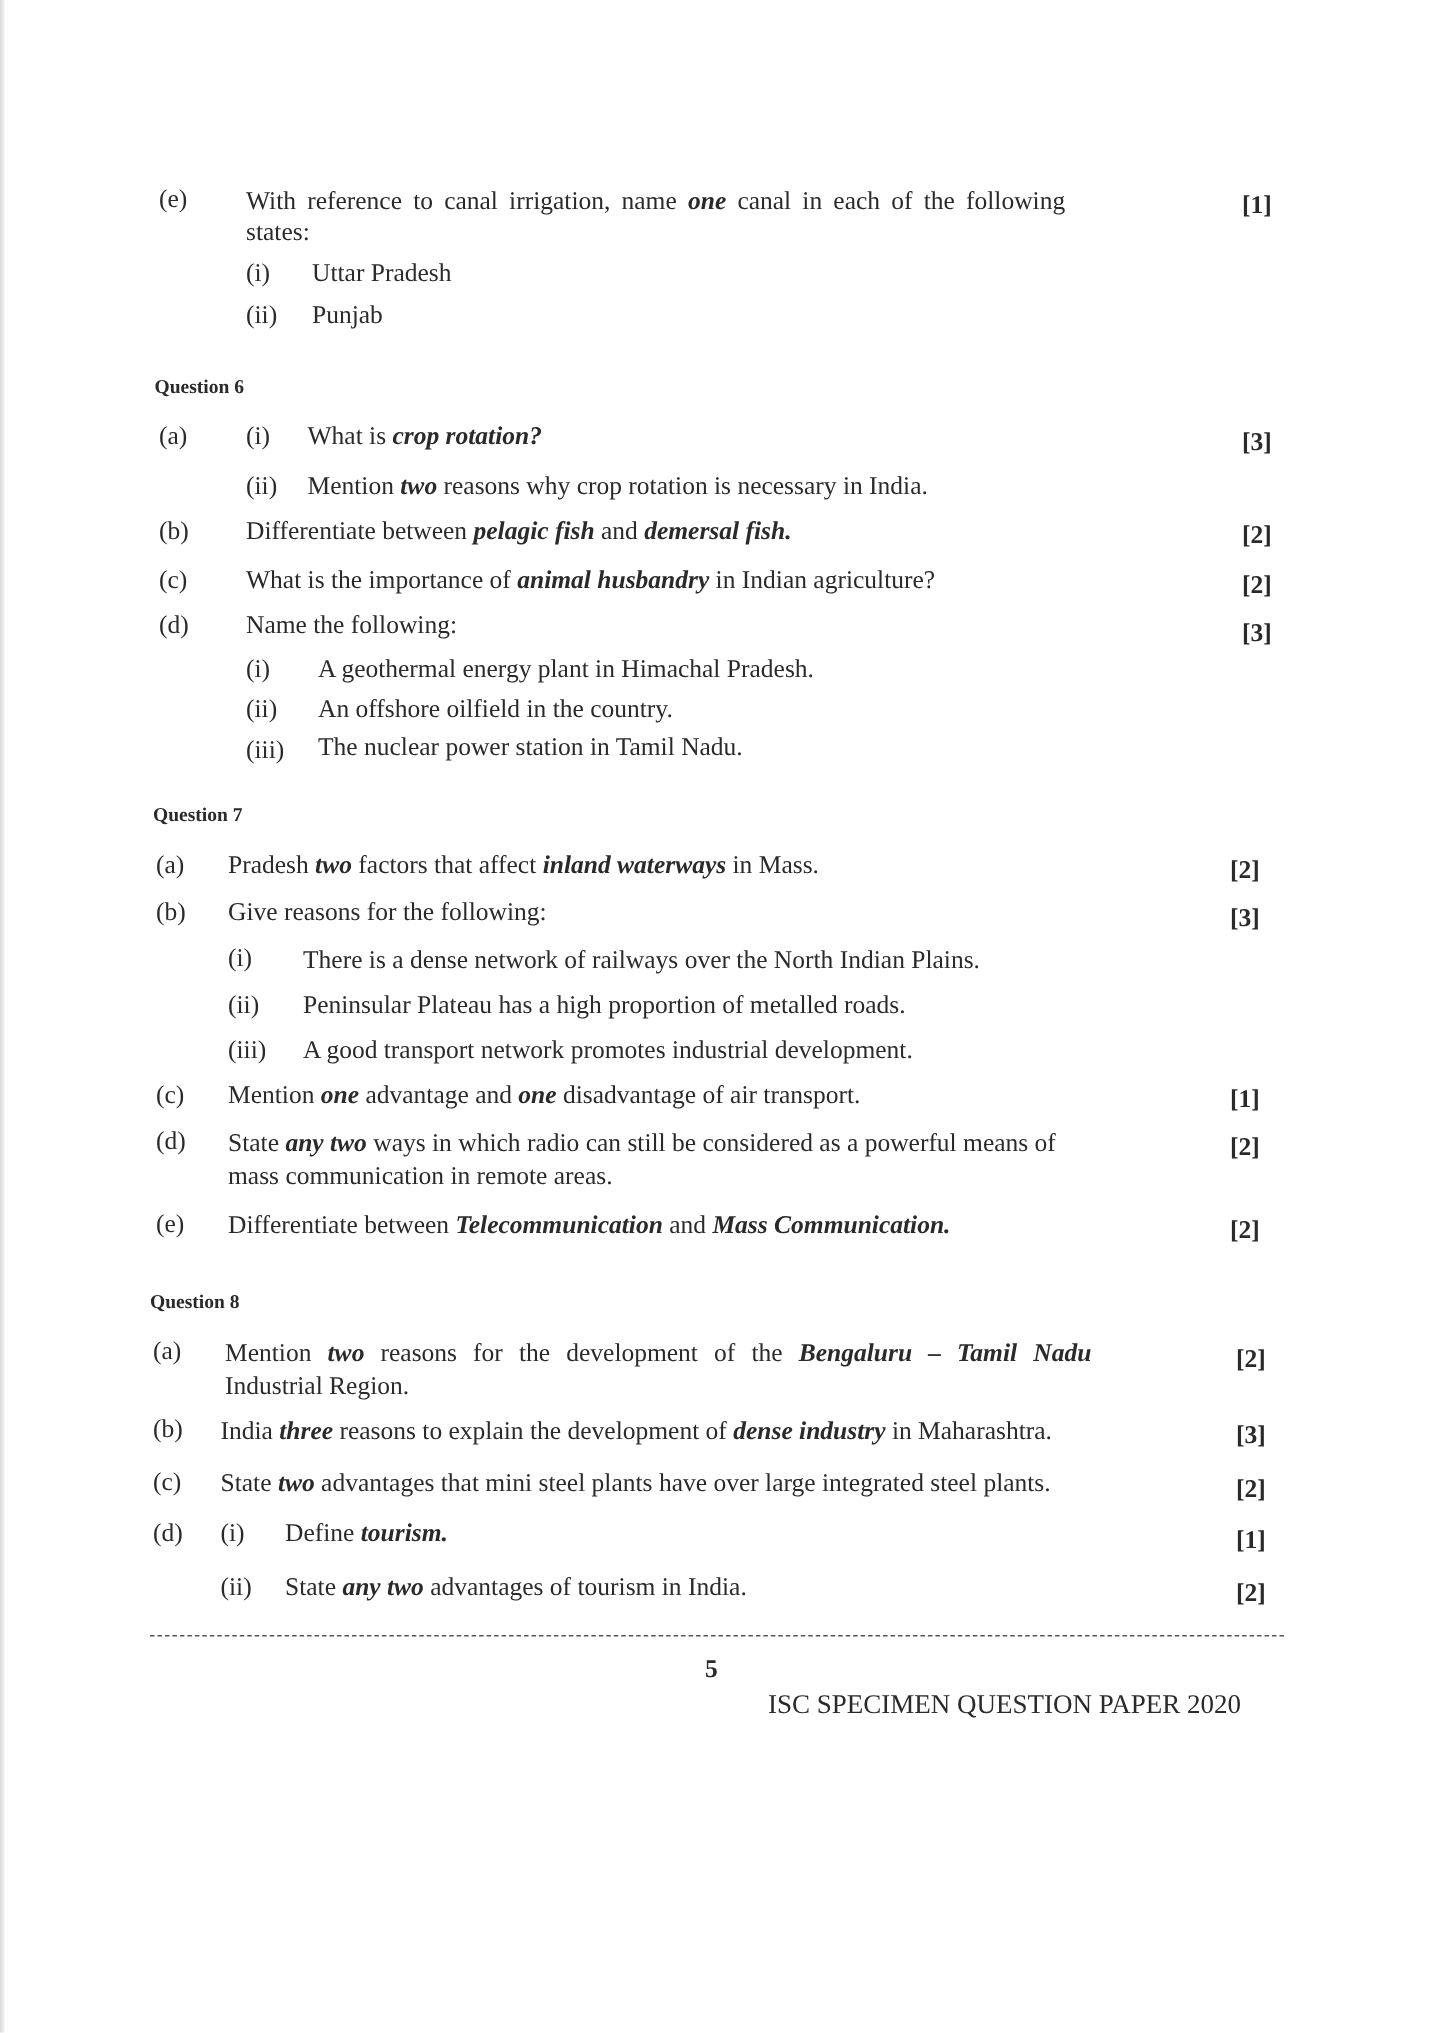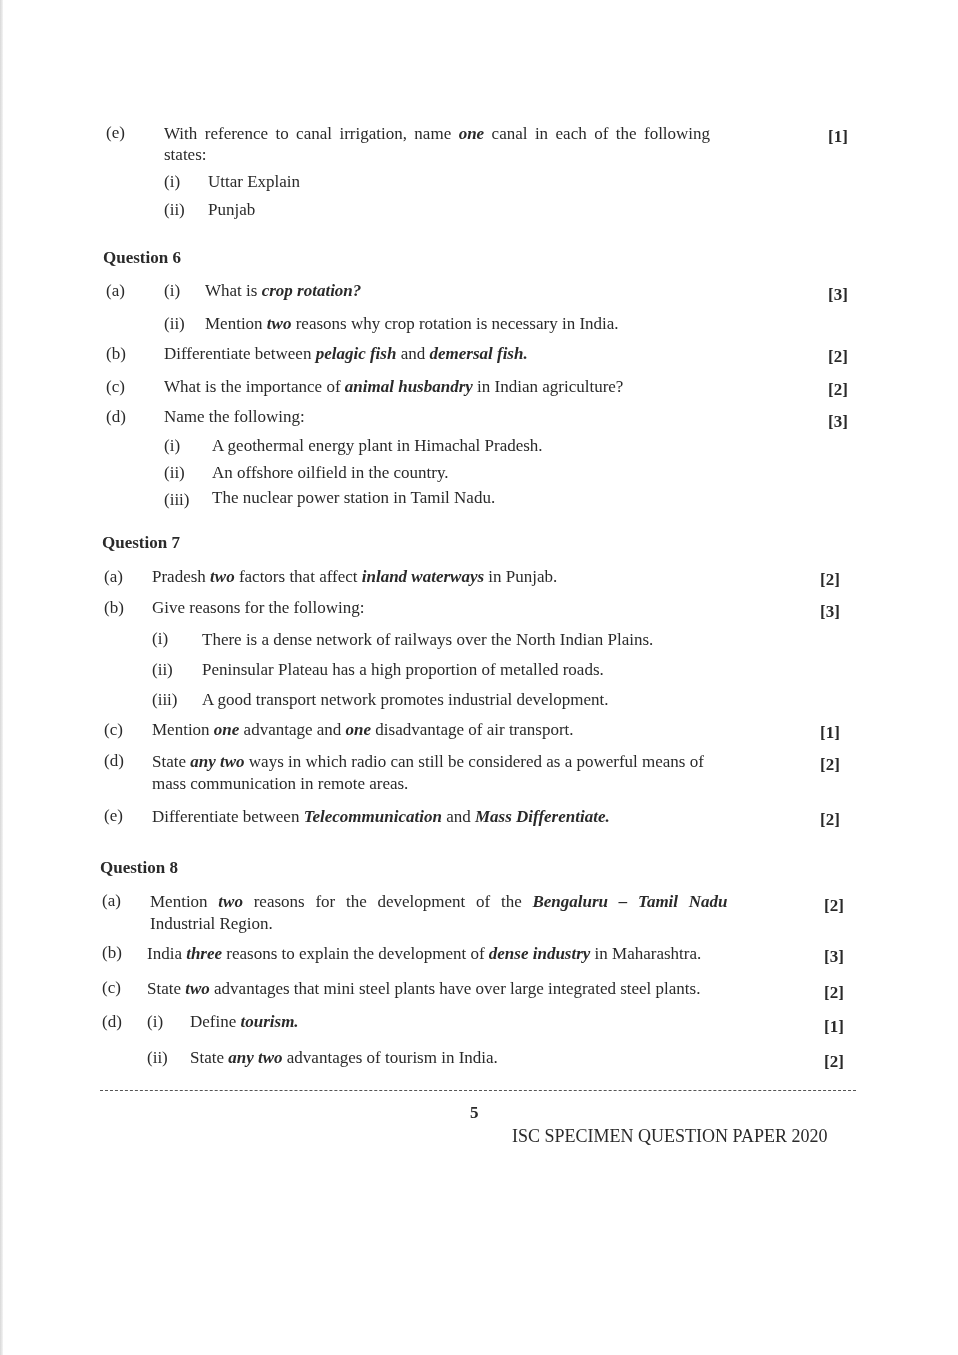--- a/index.html
+++ b/index.html
@@ -3,39 +3,39 @@
 <meta charset="utf-8">
 <style>
   html, body { margin: 0; padding: 0; }
   body {
     width: 958px; height: 1355px; background: #ffffff; position: relative; overflow: hidden;
     font-family: "Liberation Serif", "DejaVu Serif", serif; color: #2a2a2a;
   }
   .edge { position: absolute; left: 0; top: 0; width: 3px; height: 1355px;
           background: linear-gradient(to right, #d8d8d8, #f4f4f4); }
   .abs { position: absolute; white-space: nowrap; font-size: 17px; line-height: 20px; }
-  .qhead { font-weight: bold; font-size: 17px; }
+  .qhead { font-weight: bold; font-size: 13px; }
   .mark { font-weight: bold; }
   .dash { position: absolute; left: 100px; top: 1090px; width: 756px; height: 0;
           border-top: 1px dashed #555; }
   .pageno { font-weight: bold; }
   em { font-style: italic; font-weight: bold; }
 </style>
 </head>
 <body>
 
 <div class="edge"></div>
 
 <div>
   <span class="abs" style="left:106px;top:123px">(e)</span>
   <span class="abs" style="left:164px;top:124px;word-spacing:3.2px">With reference to canal irrigation, name <em>one</em> canal in each of the following</span>
   <span class="abs" style="left:164px;top:145px">states:</span>
   <span class="abs mark" style="left:828px;top:127px">[1]</span>
   <span class="abs" style="left:164px;top:172px">(i)</span>
-  <span class="abs" style="left:208px;top:172px">Uttar Explain</span>
+  <span class="abs" style="left:208px;top:172px">Uttar Pradesh</span>
   <span class="abs" style="left:164px;top:200px">(ii)</span>
   <span class="abs" style="left:208px;top:200px">Punjab</span>
 </div>
 
 <div>
   <span class="abs qhead" style="left:103px;top:248px">Question 6</span>
 
   <span class="abs" style="left:106px;top:281px">(a)</span>
   <span class="abs" style="left:164px;top:281px">(i)</span>
   <span class="abs" style="left:205px;top:281px"><span>What is </span><em>crop rotation?</em></span>
@@ -59,21 +59,21 @@
   <span class="abs" style="left:164px;top:463px">(ii)</span>
   <span class="abs" style="left:212px;top:463px">An offshore oilfield in the country.</span>
   <span class="abs" style="left:164px;top:490px">(iii)</span>
   <span class="abs" style="left:212px;top:488px">The nuclear power station in Tamil Nadu.</span>
 </div>
 
 <div>
   <span class="abs qhead" style="left:102px;top:533px">Question 7</span>
 
   <span class="abs" style="left:104px;top:567px">(a)</span>
-  <span class="abs" style="left:152px;top:567px"><span>Pradesh </span><em>two</em><span> factors that affect </span><em>inland waterways</em><span> in Punjab.</span></span>
+  <span class="abs" style="left:152px;top:567px"><span>Pradesh </span><em>two</em><span> factors that affect </span><em>inland waterways</em><span> in Mass.</span></span>
   <span class="abs mark" style="left:820px;top:570px">[2]</span>
 
   <span class="abs" style="left:104px;top:598px">(b)</span>
   <span class="abs" style="left:152px;top:598px">Give reasons for the following:</span>
   <span class="abs mark" style="left:820px;top:602px">[3]</span>
   <span class="abs" style="left:152px;top:629px">(i)</span>
   <span class="abs" style="left:202px;top:630px">There is a dense network of railways over the North Indian Plains.</span>
   <span class="abs" style="left:152px;top:660px">(ii)</span>
   <span class="abs" style="left:202px;top:660px">Peninsular Plateau has a high proportion of metalled roads.</span>
   <span class="abs" style="left:152px;top:690px">(iii)</span>
@@ -82,21 +82,21 @@
   <span class="abs" style="left:104px;top:720px">(c)</span>
   <span class="abs" style="left:152px;top:720px"><span>Mention </span><em>one</em><span> advantage and </span><em>one</em><span> disadvantage of air transport.</span></span>
   <span class="abs mark" style="left:820px;top:723px">[1]</span>
 
   <span class="abs" style="left:104px;top:751px">(d)</span>
   <span class="abs" style="left:152px;top:752px"><span>State </span><em>any two</em><span> ways in which radio can still be considered as a powerful means of</span></span>
   <span class="abs" style="left:152px;top:774px">mass communication in remote areas.</span>
   <span class="abs mark" style="left:820px;top:755px">[2]</span>
 
   <span class="abs" style="left:104px;top:806px">(e)</span>
-  <span class="abs" style="left:152px;top:807px"><span>Differentiate between </span><em>Telecommunication</em><span> and </span><em>Mass Differentiate.</em></span>
+  <span class="abs" style="left:152px;top:807px"><span>Differentiate between </span><em>Telecommunication</em><span> and </span><em>Mass Communication.</em></span>
   <span class="abs mark" style="left:820px;top:810px">[2]</span>
 </div>
 
 <div>
   <span class="abs qhead" style="left:100px;top:858px">Question 8</span>
 
   <span class="abs" style="left:102px;top:891px">(a)</span>
   <span class="abs" style="left:150px;top:892px;word-spacing:6.5px"><span>Mention </span><em>two</em><span> reasons for the development of the </span><em>Bengaluru – Tamil Nadu</em></span>
   <span class="abs" style="left:150px;top:914px;">Industrial Region.</span>
   <span class="abs mark" style="left:824px;top:896px">[2]</span>

